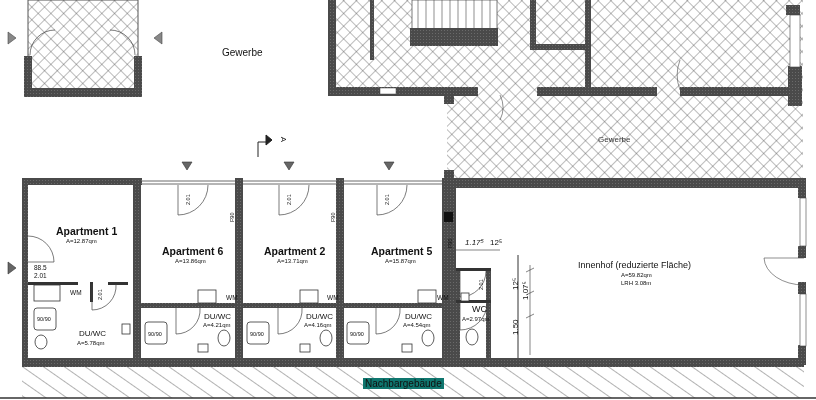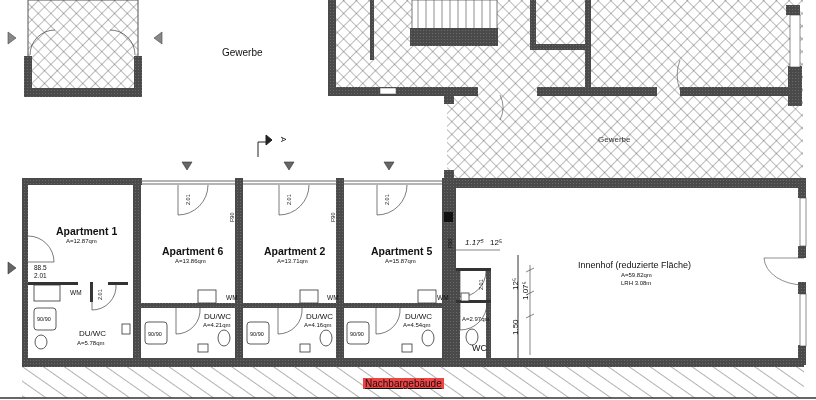--- a/index.html
+++ b/index.html
@@ -173,21 +173,21 @@
     <line x1="456" y1="250" x2="500" y2="250"></line>
     <line x1="530" y1="265" x2="530" y2="355"></line>
     <line x1="526" y1="272" x2="534" y2="268"></line>
     <line x1="526" y1="295" x2="534" y2="291"></line>
     <line x1="526" y1="318" x2="534" y2="314"></line>
   </g>
 </svg>
 
 <div class="lbl" style="left:222px;top:47px;font-size:10px;">Gewerbe</div>
 <div class="lbl" style="left:598px;top:135px;font-size:8px;color:#333;">Gewerbe</div>
-<div class="lbl" style="left:363px;top:378px;font-size:10px;background:#ef4444;padding:0 2px;text-decoration:underline;">Nachbargebäude</div>
+<div class="lbl" style="left:363px;top:378px;font-size:10px;background:#0f766e;padding:0 2px;">Nachbargebäude</div>
 <div class="lbl" style="left:281px;top:135px;font-size:8px;transform:rotate(90deg);">A</div>
 
 <div class="lbl room-name" style="left:56px;top:225px;">Apartment 1</div>
 <div class="lbl room-area" style="left:66px;top:238px;">A=12.87qm</div>
 <div class="lbl small" style="left:34px;top:264px;">88.5</div>
 <div class="lbl small" style="left:34px;top:272px;">2.01</div>
 <div class="lbl small" style="left:70px;top:289px;">WM</div>
 <div class="lbl" style="left:37px;top:316px;font-size:5.5px;">90/90</div>
 <div class="lbl" style="left:79px;top:329px;font-size:8px;">DU/WC</div>
 <div class="lbl room-area" style="left:77px;top:340px;">A=5.78qm</div>
@@ -206,21 +206,21 @@
 <div class="lbl" style="left:306px;top:312px;font-size:8px;">DU/WC</div>
 <div class="lbl room-area" style="left:304px;top:322px;">A=4.16qm</div>
 
 <div class="lbl room-name" style="left:371px;top:245px;">Apartment 5</div>
 <div class="lbl room-area" style="left:385px;top:258px;">A=15.87qm</div>
 <div class="lbl small" style="left:437px;top:294px;">WM</div>
 <div class="lbl" style="left:350px;top:331px;font-size:5.5px;">90/90</div>
 <div class="lbl" style="left:405px;top:312px;font-size:8px;">DU/WC</div>
 <div class="lbl room-area" style="left:403px;top:322px;">A=4.54qm</div>
 
-<div class="lbl" style="left:472px;top:304px;font-size:9px;margin-top:39px;">WC</div>
+<div class="lbl" style="left:472px;top:304px;font-size:9px;">WC</div>
 <div class="lbl room-area" style="left:462px;top:316px;">A=2.97qm</div>
 
 <div class="lbl" style="left:578px;top:260px;font-size:9px;">Innenhof (reduzierte Fläche)</div>
 <div class="lbl room-area" style="left:621px;top:272px;">A=59.82qm</div>
 <div class="lbl room-area" style="left:621px;top:280px;">LRH 3.08m</div>
 
 <div class="lbl dim" style="left:465px;top:238px;font-style:italic;">1.17⁵</div>
 <div class="lbl dim" style="left:490px;top:238px;">12⁵</div>
 <div class="lbl dim vtext" style="left:511px;top:290px;">12⁵</div>
 <div class="lbl dim vtext" style="left:521px;top:300px;">1.07⁵</div>

